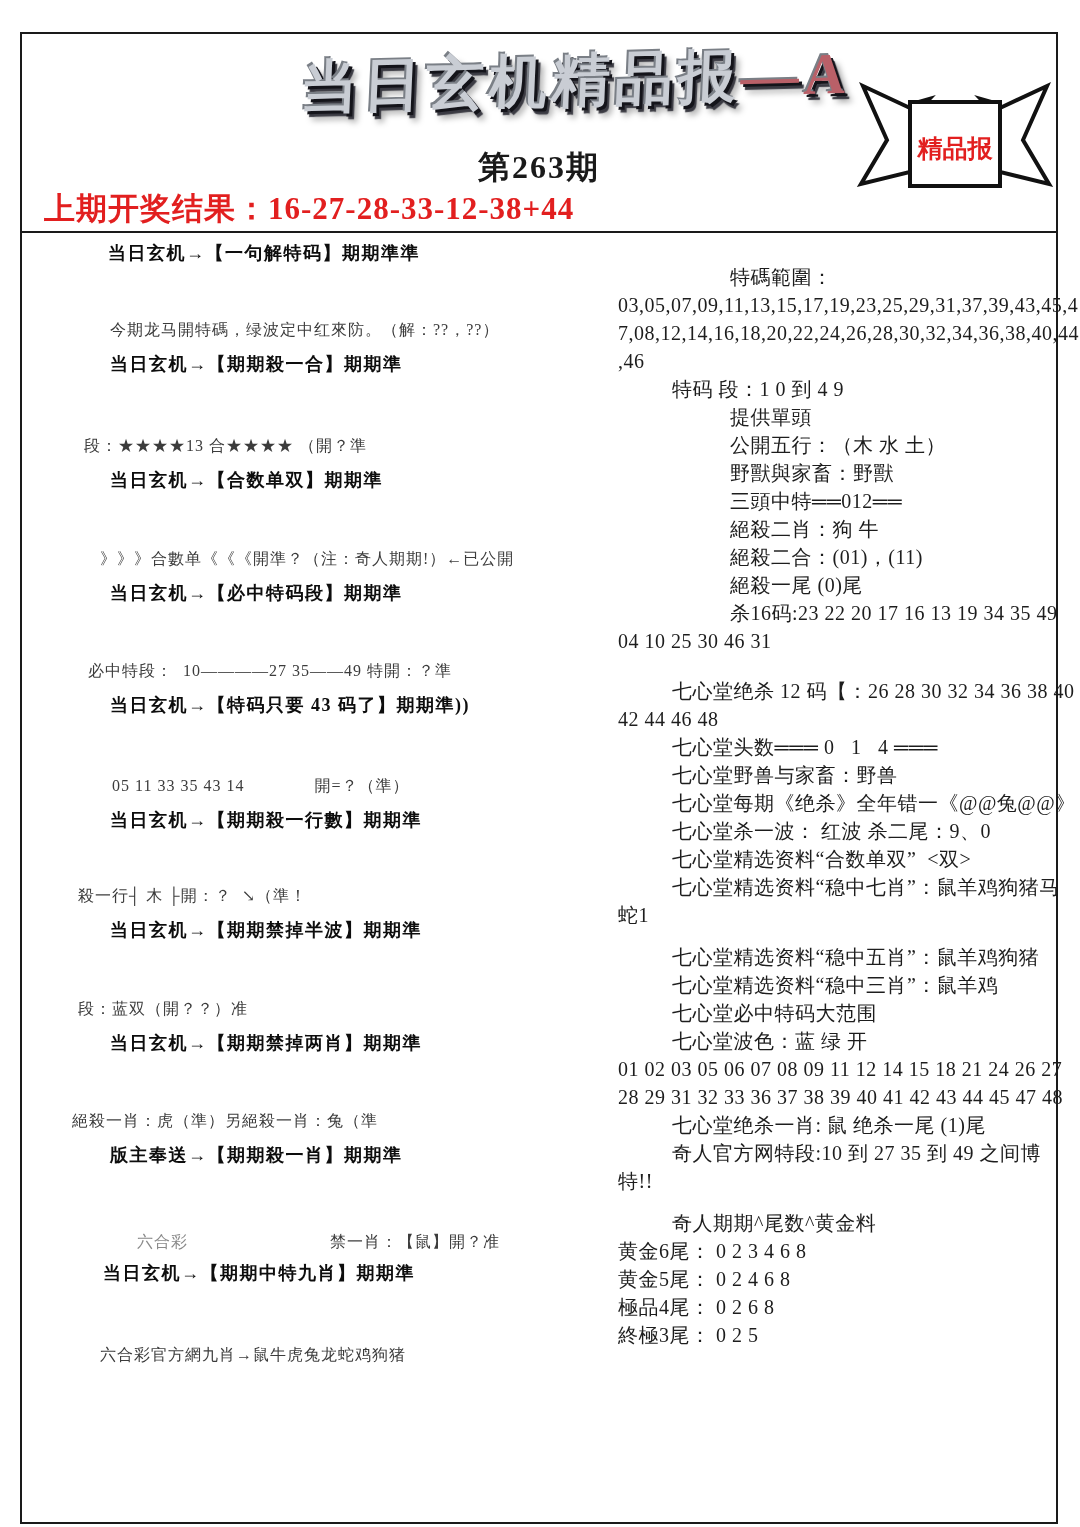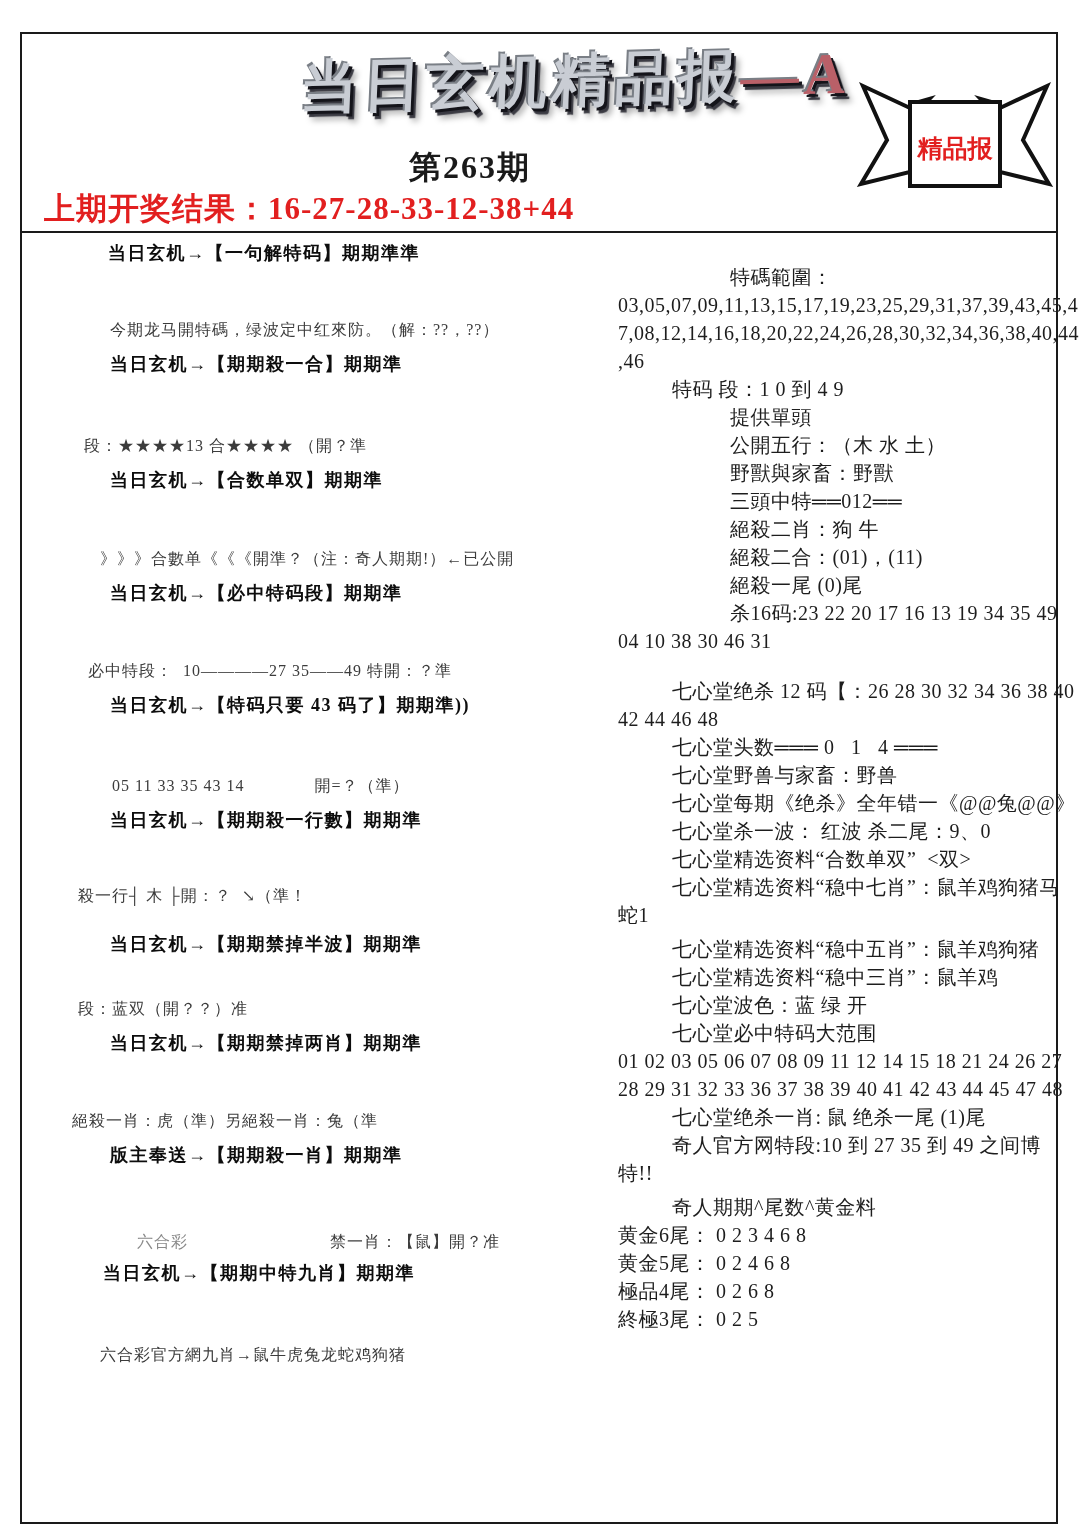--- a/index.html
+++ b/index.html
@@ -14,48 +14,48 @@
   
   #masthead{
     left:300px;top:42px;white-space:nowrap;
     font-size:58px;font-weight:bold;letter-spacing:5px;
     transform:rotate(-1.5deg) skewX(-4deg);
     color:#c9cdd4;
     text-shadow:-2px -2px 0 #7a7f86, 3px 3px 0 #14141a, 5px 6px 1px #3a3a42, 8px 9px 6px rgba(0,0,0,.35);
   }
   #masthead .sfx{color:#b96068;}
 
-  #issue{left:340px;top:146px;width:260px;text-align:center;font-size:32px;font-weight:600;letter-spacing:2px;}
+  #issue{left:340px;top:146px;width:260px;text-align:right;font-size:32px;font-weight:600;letter-spacing:2px;}
   #last-result{left:44px;top:188px;font-size:31px;font-weight:700;color:#e21f1f;white-space:pre;letter-spacing:1px;}
 
   
   .info{font-size:16px;color:#3c3c3c;white-space:pre;letter-spacing:1px;}
   .main{font-size:18px;font-weight:700;color:#0d0d0d;white-space:pre;letter-spacing:1.5px;}
   .faint{color:#8a8a8a;}
 
   #s1m{left:108px;top:241px;}
   #s2i{left:110px;top:320px;}  #s2m{left:110px;top:352px;}
   #s3i{left:84px;top:436px;}   #s3m{left:110px;top:468px;}
   #s4i{left:100px;top:549px;}  #s4m{left:110px;top:581px;}
   #s5i{left:88px;top:661px;}   #s5m{left:110px;top:693px;}
   #s6i{left:112px;top:776px;}  #s6m{left:110px;top:808px;}
-  #s7i{left:78px;top:886px;}   #s7m{left:110px;top:918px;margin-top:14px;}
+  #s7i{left:78px;top:886px;}   #s7m{left:110px;top:918px;}
   #s8i{left:78px;top:999px;}   #s8m{left:110px;top:1031px;}
   #s9i{left:72px;top:1111px;}  #s9m{left:110px;top:1143px;}
   #s10il{left:137px;top:1232px;} #s10ir{left:330px;top:1232px;} #s10m{left:103px;top:1261px;}
   #s11i{left:100px;top:1345px;}
 
   
   #right-column{left:592px;top:263px;width:470px;}
   .rline{line-height:28px;font-size:20px;white-space:pre;color:#1d1d1d;letter-spacing:0.5px;}
   .ind0{padding-left:26px;}
   .ind1{padding-left:80px;}
   .ind2{padding-left:138px;}
   .gap{margin-top:22px;}
-  .gapsm{margin-top:6px;}
+  .gapsm{margin-top:14px;}
 
   
   #flag{left:853px;top:56px;}
 </style>
 </head>
 <body>
 
 <div class="abs" id="page-border"></div>
 <div class="abs" id="top-divider"></div>
 
@@ -114,34 +114,34 @@
     <div class="rline ind0">,46</div>
     <div class="rline ind1">特码 段：1 0 到 4 9</div>
     <div class="rline ind2">提供單頭</div>
     <div class="rline ind2">公開五行：（木 水 土）</div>
     <div class="rline ind2">野獸與家畜：野獸</div>
     <div class="rline ind2">三頭中特══012══</div>
     <div class="rline ind2">絕殺二肖：狗 牛</div>
     <div class="rline ind2">絕殺二合：(01)，(11)</div>
     <div class="rline ind2">絕殺一尾 (0)尾</div>
     <div class="rline ind2">杀16码:23 22 20 17 16 13 19 34 35 49</div>
-    <div class="rline ind0">04 10 38 30 46 31</div>
+    <div class="rline ind0">04 10 25 30 46 31</div>
     <div class="rline ind1 gap">七心堂绝杀 12 码【：26 28 30 32 34 36 38 40</div>
     <div class="rline ind0">42 44 46 48</div>
     <div class="rline ind1">七心堂头数═══ 0   1   4 ═══</div>
     <div class="rline ind1">七心堂野兽与家畜：野兽</div>
     <div class="rline ind1">七心堂每期《绝杀》全年错一《@@兔@@》</div>
     <div class="rline ind1">七心堂杀一波： 红波 杀二尾：9、0</div>
     <div class="rline ind1">七心堂精选资料“合数单双”  &lt;双&gt;</div>
     <div class="rline ind1">七心堂精选资料“稳中七肖”：鼠羊鸡狗猪马</div>
     <div class="rline ind0">蛇1</div>
     <div class="rline ind1 gapsm">七心堂精选资料“稳中五肖”：鼠羊鸡狗猪</div>
     <div class="rline ind1">七心堂精选资料“稳中三肖”：鼠羊鸡</div>
+    <div class="rline ind1">七心堂必中特码大范围</div>
     <div class="rline ind1">七心堂波色：蓝 绿 开</div>
-    <div class="rline ind1">七心堂必中特码大范围</div>
     <div class="rline ind0">01 02 03 05 06 07 08 09 11 12 14 15 18 21 24 26 27</div>
     <div class="rline ind0">28 29 31 32 33 36 37 38 39 40 41 42 43 44 45 47 48</div>
     <div class="rline ind1">七心堂绝杀一肖: 鼠 绝杀一尾 (1)尾</div>
     <div class="rline ind1">奇人官方网特段:10 到 27 35 到 49 之间博</div>
     <div class="rline ind0">特!!</div>
     <div class="rline ind1 gapsm">奇人期期^尾数^黄金料</div>
     <div class="rline ind0">黄金6尾： 0 2 3 4 6 8</div>
     <div class="rline ind0">黄金5尾： 0 2 4 6 8</div>
     <div class="rline ind0">極品4尾： 0 2 6 8</div>
     <div class="rline ind0">終極3尾： 0 2 5</div>

